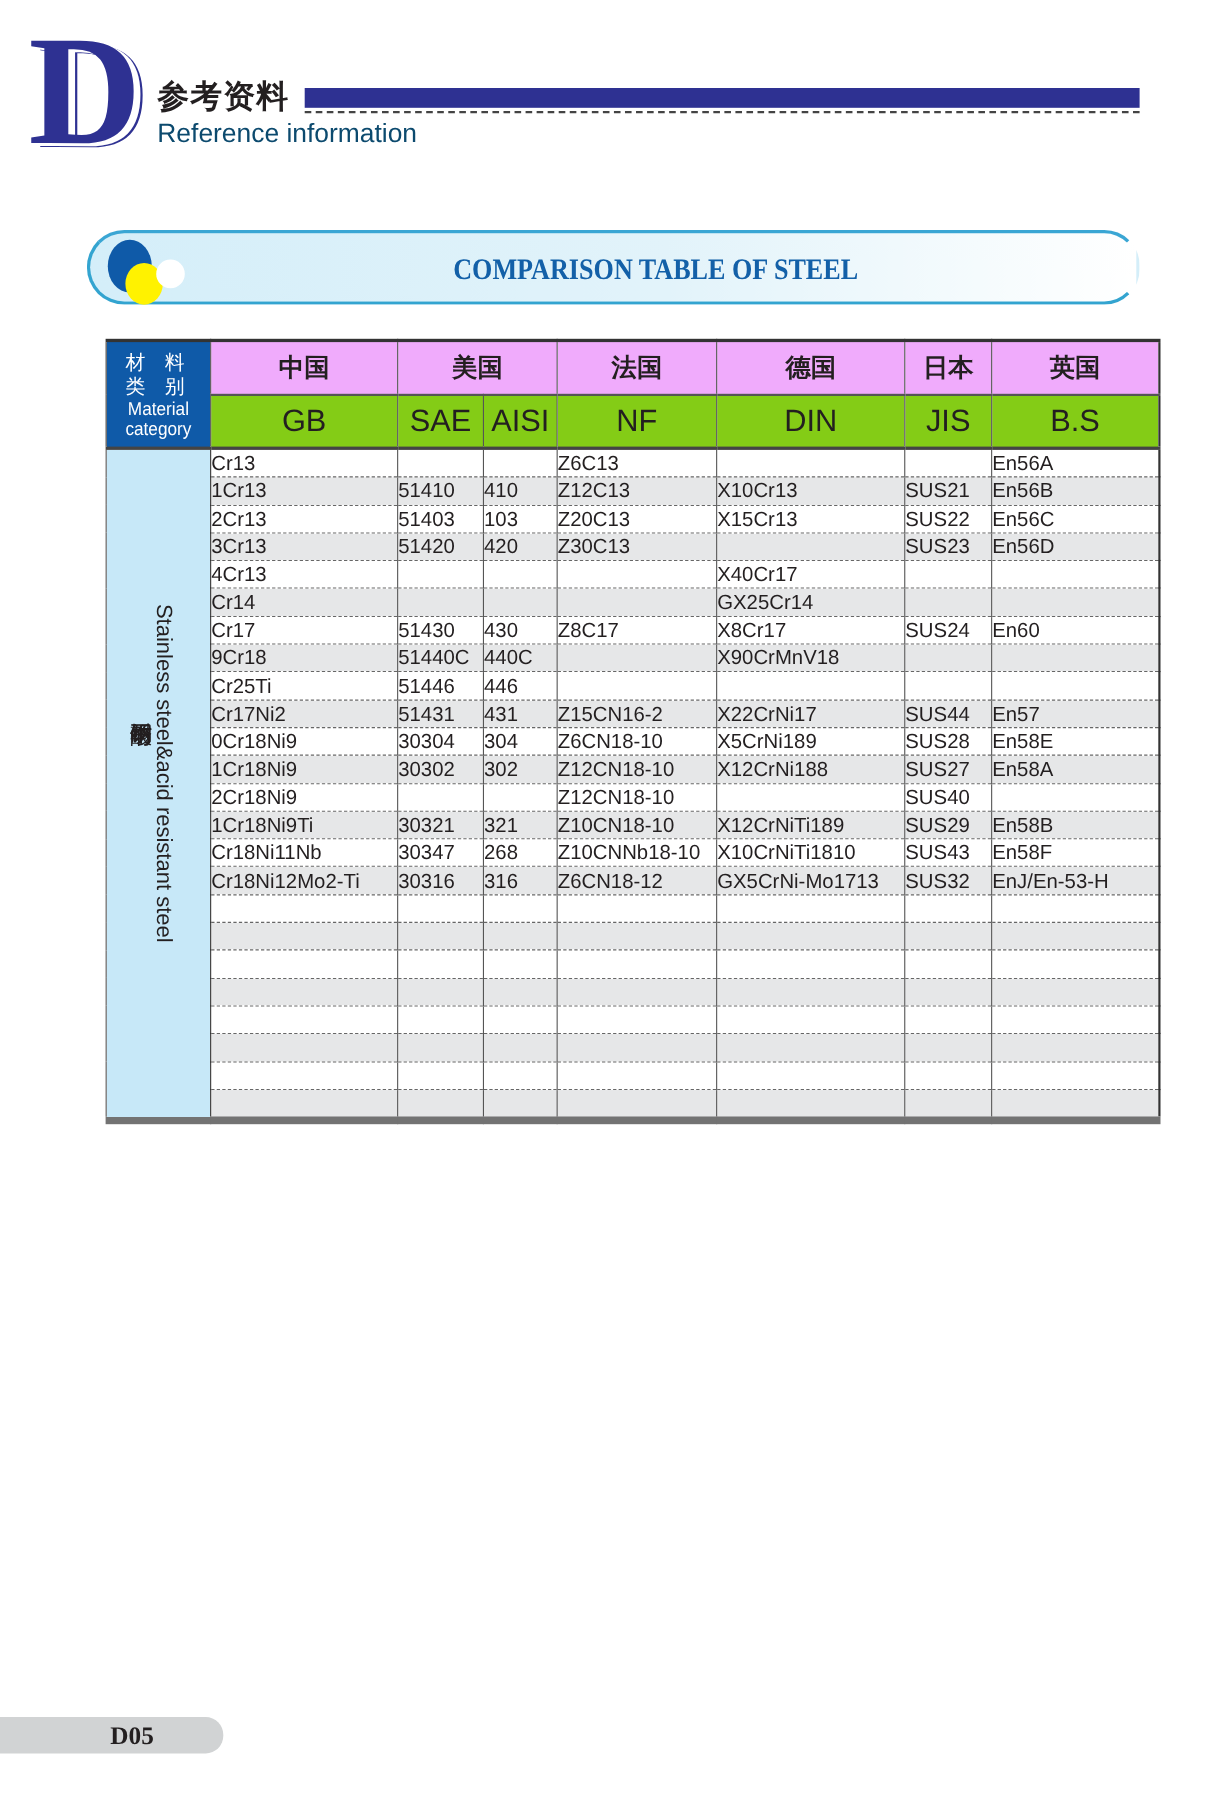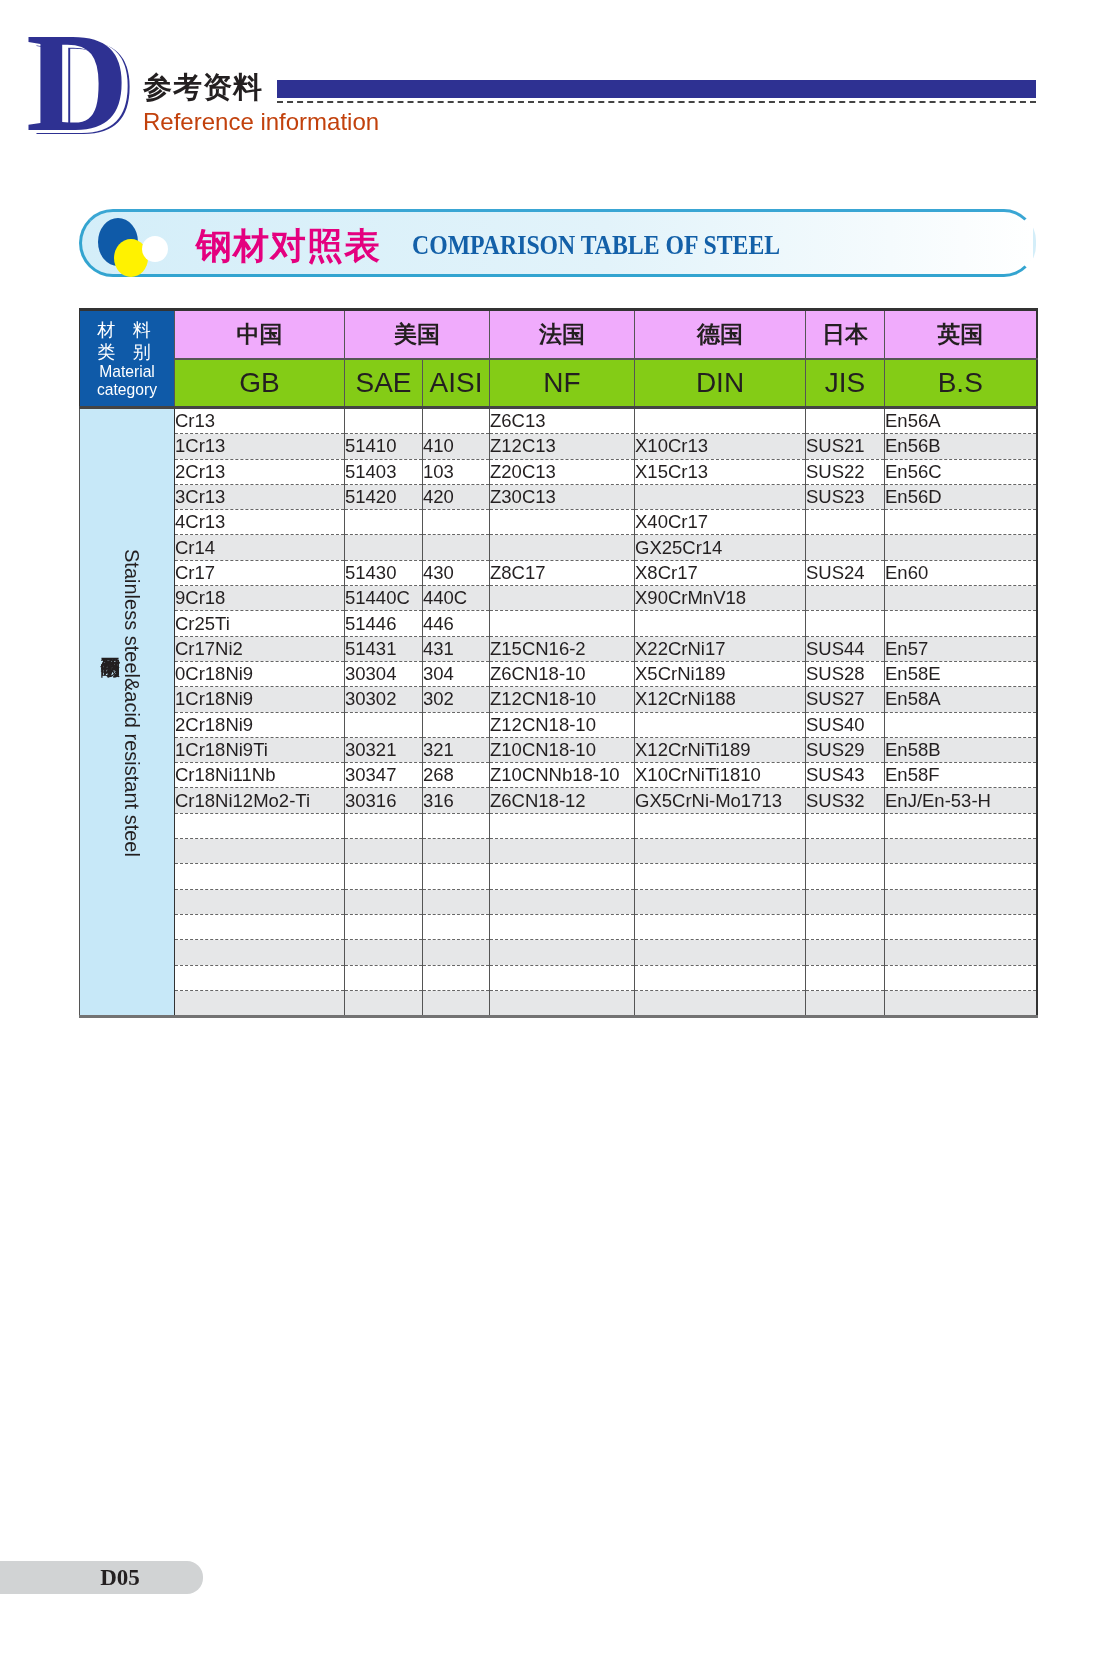--- a/index.html
+++ b/index.html
@@ -7,37 +7,37 @@
          font-family:"Liberation Sans", "DejaVu Sans", sans-serif; color:#231f20; }
   .abs { position:absolute; }
 
   
   #big-d { left:26px; top:22px; width:92px; height:120px; font-family:"Liberation Serif","DejaVu Serif",serif;
            font-size:142px; line-height:120px; font-weight:bold; color:#2e3192; letter-spacing:0;
            text-shadow: 6px 3px 0 #ffffff, 8px 4px 0 #2e3192; }
   #cn-title { left:143px; top:68px; font-size:29px; font-weight:bold; color:#231f20; font-family:"DejaVu Sans",sans-serif; letter-spacing:1px; }
   #title-bar { left:277px; top:80px; width:759px; height:18px; background:#2e3192; }
   #title-dash { left:277px; top:101px; width:759px; height:0; border-top:2px dashed #444; }
-  #en-title { left:143px; top:108px; font-size:24px; color:#c2410c; font-family:"Liberation Sans",sans-serif;text-align:center; }
+  #en-title { left:143px; top:108px; font-size:24px; color:#0c4a6e; font-family:"Liberation Sans",sans-serif;text-align:center; }
 
   
   #banner { left:79px; top:209px; width:957px; height:68px; border-radius:36px 34px 34px 36px;
             border:3px solid #33a4d0; border-right-color:transparent; border-top-color:#3aa6d4;
             background:linear-gradient(90deg,#d4eef9 0%,#e2f3fa 55%,#f5fbfd 85%,#ffffff 100%);
             box-sizing:border-box; }
   .dot { position:absolute; border-radius:50%; }
   #dot-blue { left:16px; top:6px; width:40px; height:48px; background:#0f5aa8; }
   #dot-yellow { left:32px; top:27px; width:34px; height:38px; background:#fff200; }
   #dot-white { left:60px; top:24px; width:26px; height:26px; background:#ffffff; }
   #banner-cn { left:114px; top:10px; font-size:36px; font-weight:bold; color:#e4007f; font-family:"DejaVu Serif",serif; letter-spacing:1px; }
   #banner-en { left:330px; top:18px; font-size:27px; font-weight:bold; color:#1360a8; font-family:"Liberation Serif","DejaVu Serif",serif; transform:scaleX(0.88); transform-origin:left center; }
 
   
-  #steel-table { left:79px; top:308px; border-collapse:collapse; table-layout:fixed; width:957px;
-                 border-top:3px solid #333; border-bottom:3px solid #737373; border-right:2px solid #333; }
+  #steel-table { left:96px; top:308px; border-collapse:collapse; table-layout:fixed; width:957px;
+                 border-top:3px solid #333; border-bottom:7px solid #737373; border-right:2px solid #333; }
   #steel-table td, #steel-table th { padding:0; overflow:hidden; white-space:nowrap; }
   .h1 th { height:47px; background:#f0abfc; font-size:23px; font-weight:bold; font-family:"DejaVu Sans",sans-serif;
            border-left:1px solid #555; border-bottom:2px solid #555; text-align:center; }
   .h2 th { height:46px; background:#84cc16; font-size:28px; font-weight:normal; border-left:1px solid #555;
            border-bottom:3px solid #444; text-align:center; }
   th.cat { background:#0f5aa8 !important; color:#ffffff; font-size:17px; font-weight:normal; line-height:18px;
            border-bottom:3px solid #444 !important; border-left:1px solid #333 !important; }
   .cat .cn { font-size:18px; letter-spacing:6px; display:block; line-height:22px; }
   .cat .en { display:block; font-size:17px; line-height:18px; font-family:"Liberation Sans",sans-serif; transform:scaleX(0.92); }
   td.side { background:#c7e8f8; border-left:1px solid #555; border-right:1px solid #333; vertical-align:middle; position:relative; }
@@ -61,21 +61,20 @@
 <div class="abs" id="big-d">D</div>
 <div class="abs" id="cn-title">参考资料</div>
 <div class="abs" id="title-bar"></div>
 <div class="abs" id="title-dash"></div>
 <div class="abs" id="en-title">Reference information</div>
 
 <div class="abs" id="banner">
   <div class="dot" id="dot-blue"></div>
   <div class="dot" id="dot-yellow"></div>
   <div class="dot" id="dot-white"></div>
-  <div class="abs" id="banner-cn">钢材对照表</div>
   <div class="abs" id="banner-en">COMPARISON TABLE OF STEEL</div>
 </div>
 
 <table class="abs" id="steel-table">
   <colgroup>
     <col style="width:95px">
       <col style="width:170px">
       <col style="width:78px">
       <col style="width:67px">
     <col style="width:145px">

